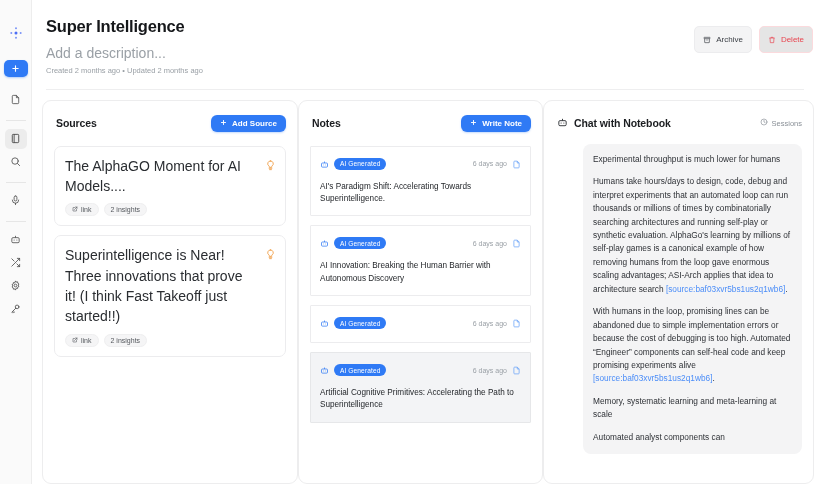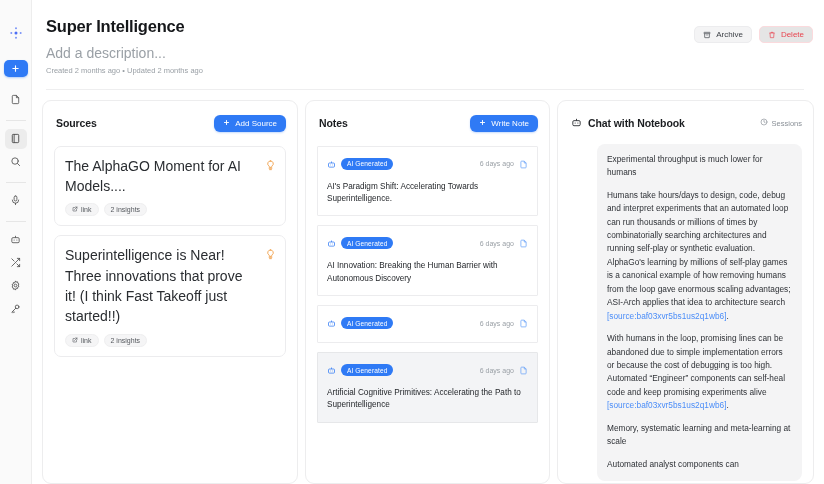--- a/index.html
+++ b/index.html
@@ -85,41 +85,41 @@
     margin-top: 3px;
     line-height: 1.35;
   }
   .head-actions {
     position: absolute;
     top: 26px; right: 11px;
     display: flex; gap: 7px;
   }
   .btn-sm {
     display: flex; align-items: center; gap: 5px;
-    height: 17px;
+    height: 27px;
     padding: 0 8px;
     border-radius: 5px;
     font-size: 8px;
     background: #f4f4f5;
     color: #3b3f45;
     border: 1px solid #ececee;
   }
   .btn-sm.danger { background: #e5e5e5; color: #e8434e; border-color: #fbdadd; }
   .btn-sm svg { display: block; }
 
   .head-rule {
     height: 1px; background: #eeeeef;
     margin: 13px 0 0 0;
   }
 
   
   .cols {
     flex: 1 1 auto;
     display: flex;
-    gap: 7px;
+    gap: 0;
     padding: 10px 10px 0 10px;
     min-height: 0;
   }
   .panel {
     background: #ffffff;
     border: 1px solid #ededee;
     border-radius: 9px;
     display: flex;
     flex-direction: column;
     min-height: 0;
@@ -142,21 +142,21 @@
     letter-spacing: -0.1px;
   }
   .panel-title-row { display: flex; align-items: center; gap: 6px; }
   .btn-primary {
     display: flex; align-items: center; gap: 5px;
     height: 17px; padding: 0 9px;
     background: #2f7af5;
     color: #fff;
     border-radius: 6px;
     font-size: 8px;
-    font-weight: 400;
+    font-weight: 700;
     box-shadow: 0 1px 2px rgba(47,122,245,.28);
   }
   .sessions-btn {
     display: flex; align-items: center; gap: 4px;
     font-size: 7.5px; color: #8a9097;
   }
 
   .panel-body {
     flex: 1 1 auto;
     overflow: hidden;

